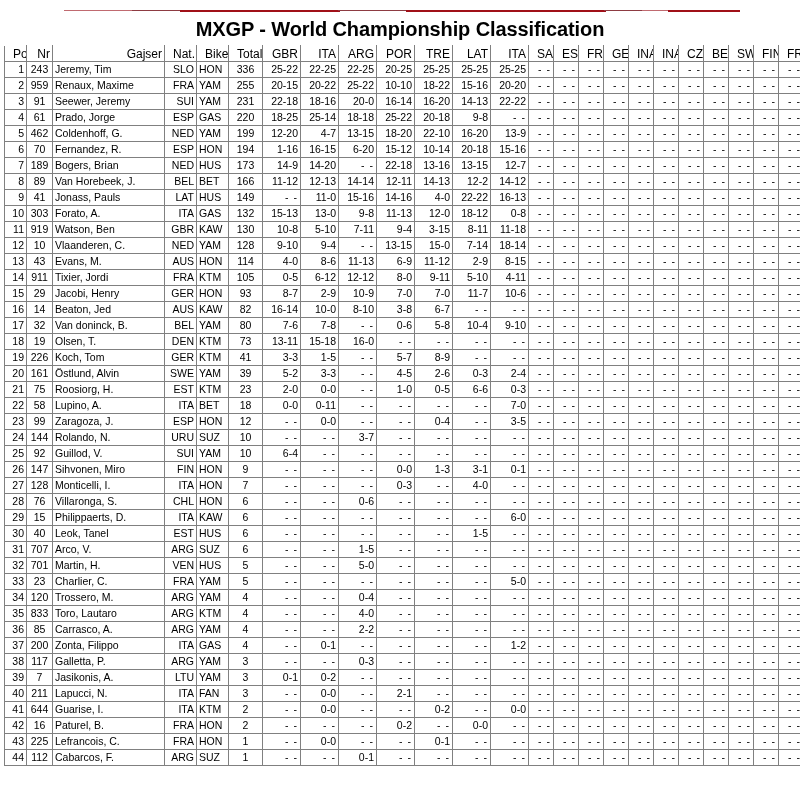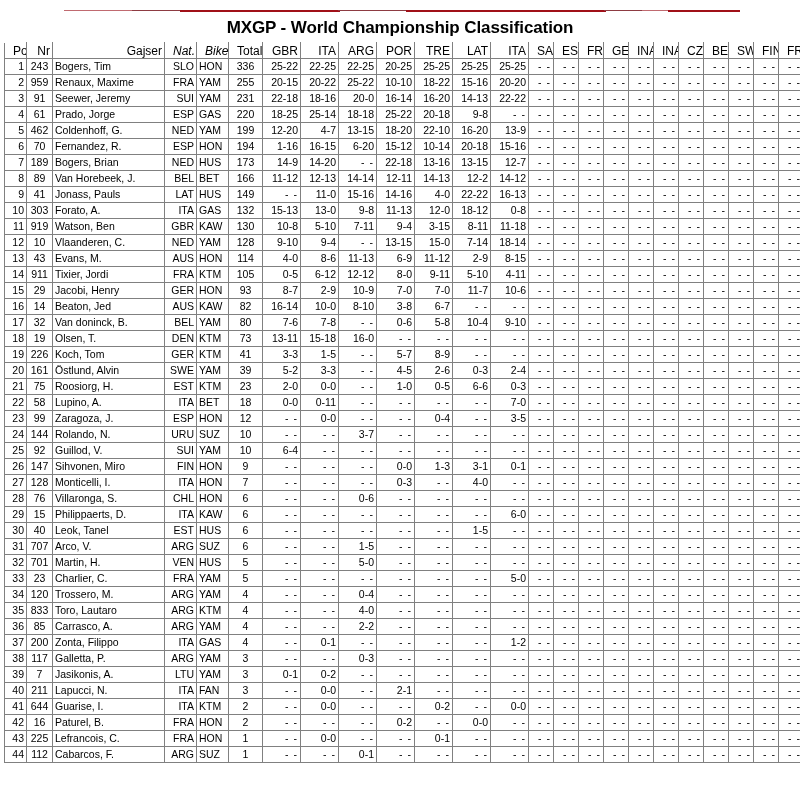--- a/index.html
+++ b/index.html
@@ -35,21 +35,21 @@
     top: 4px;
     height: 2px;
     background: #a01018;
   }
   .red-rule .seg.thin { height: 1px; background: #8d3b42; top: 4px; }
   .red-rule .seg.fade { background: #c06a70; height: 1px; }
 
   
   .title {
     text-align: center;
-    font-size: 17px;
+    font-size: 20px;
     font-weight: bold;
     letter-spacing: -0.1px;
     padding: 3px 0 4px 0;
     color: #000;
   }
 
   
   table.classification {
     border-collapse: collapse;
     border-spacing: 0;
@@ -73,21 +73,21 @@
   table.classification thead th {
     border-top: 1px solid #ffffff;
     border-bottom: 1px solid #808080;
     font-size: 12px;
     text-align: right;
     padding-left: 8px;
   }
   
   th.c-pos, th.c-nr { text-align: left; }
   th.c-total { text-align: left; }
-  th.c-nat, th.c-bike { text-align: left; font-style: italic; }
+  th.c-nat, th.c-bike { text-align: left; }
   th.c-round { text-align: left; }
 
   
   td.c-pos   { text-align: right; }
   td.c-nr    { text-align: center; }
   td.c-rider { text-align: left; padding-left: 4px; }
   td.c-nat   { text-align: right; }
   td.c-bike  { text-align: left; }
   td.c-total { text-align: center; font-weight: bold; padding-right: 3px; }
   td.c-round { text-align: right; padding-right: 3px; }
@@ -176,21 +176,21 @@
         <th class="c-round">SWE</th>
         <th class="c-round">FIN</th>
         <th class="c-round">FRA</th>
 
       </tr>
     </thead>
     <tbody id="table-body">
         <tr>
           <td class="c-pos">1</td>
           <td class="c-nr">243</td>
-          <td class="c-rider">Bogers, Tim</td>
+          <td class="c-rider">Jeremy, Tim</td>
           <td class="c-nat">SLO</td>
           <td class="c-bike">HON</td>
           <td class="c-total">336</td>
           <td class="c-round">25-22</td>
           <td class="c-round">22-25</td>
           <td class="c-round">22-25</td>
           <td class="c-round">20-25</td>
           <td class="c-round">25-25</td>
           <td class="c-round">25-25</td>
           <td class="c-round">25-25</td>

